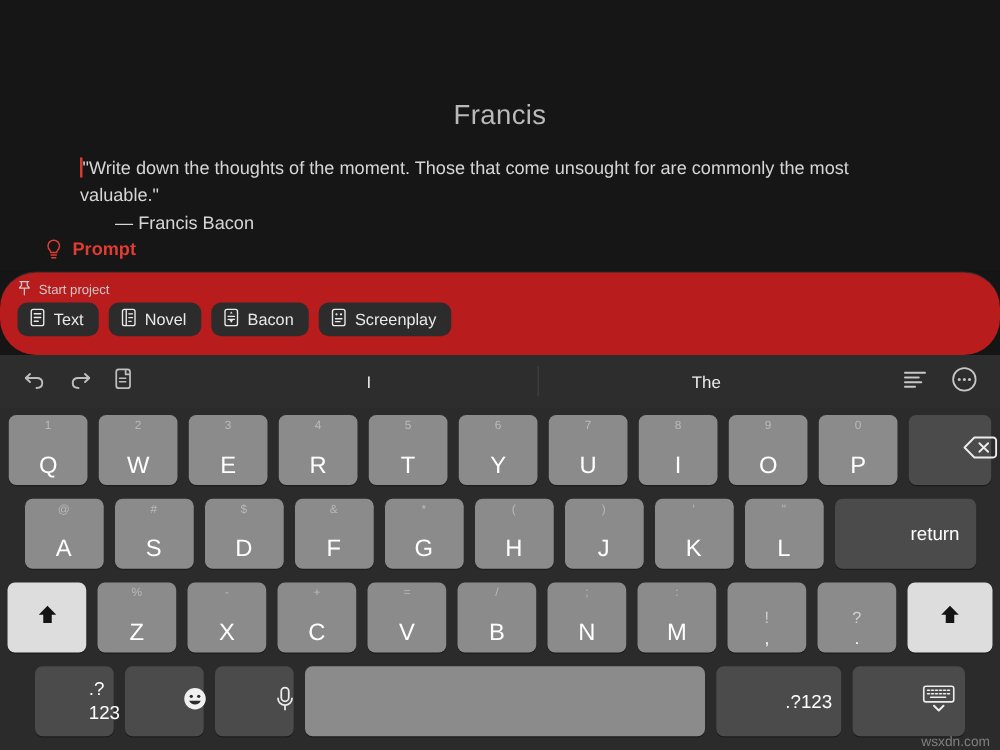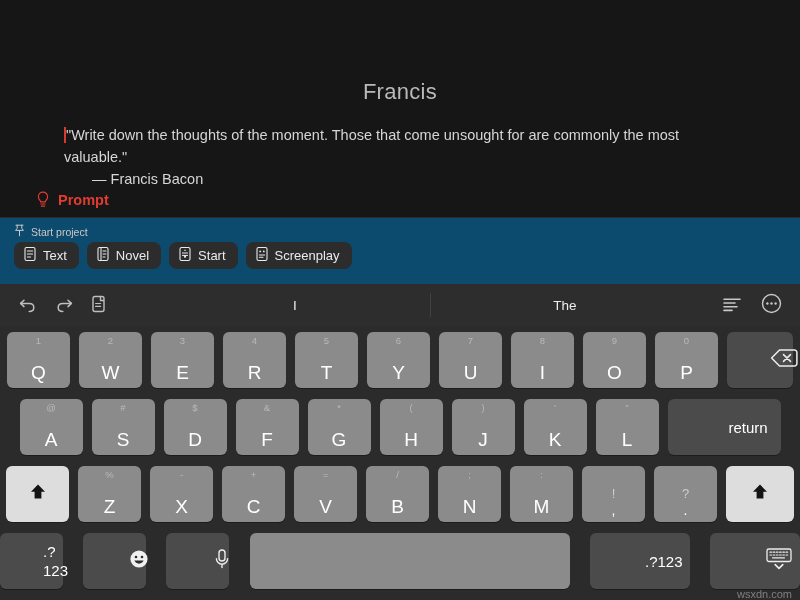--- a/index.html
+++ b/index.html
@@ -31,21 +31,21 @@
   .prompt-row {
     position: absolute; left: 0; top: 183px; width: 800px; height: 34px;
     display: flex; align-items: center; padding-left: 19px; gap: 8px; margin-left: 17px;
   }
   .prompt-label { color: #e03c31; font-size: 14.5px; font-weight: 600; }
   .bulb { width: 14px; height: 18px; }
 
   
   .project-bar {
     position: absolute; left: 0; top: 217px; width: 800px; height: 67px;
-    background: #0c4a6e; border-top: 1px solid #2b2b2b;
+    background: #b91c1c; border-top: 1px solid #2b2b2b; border-radius: 29px;
   }
   .start-project {
     position: absolute; left: 14px; top: 6px;
     display: flex; align-items: center; gap: 6px;
     color: #c9c9c9; font-size: 10.5px;
   }
   .chips { position: absolute; left: 14px; top: 24px; display: flex; gap: 8px; }
   .chip {
     display: flex; align-items: center; gap: 6px;
     height: 27px; padding: 0 12px 0 9px;
@@ -95,21 +95,21 @@
   .row1 { gap: 9px; padding-top: 1px; }
   .row1 .key { width: 63px; height: 56px; }
   .row1 .bksp { width: 66px; height: 56px; }
   .row2 { gap: 9px; margin-top: 11px; }
   .row2 .key { width: 63px; height: 56px; }
   .row2 .ret { width: 113px; height: 56px; }
   .row3 { gap: 9px; margin-top: 11px; }
   .row3 .key { width: 63px; height: 56px; }
   .row3 .shift { width: 63px; height: 56px; }
   .row3 .shift-r { width: 68px; height: 56px; }
-  .row4 { gap: 9px; margin-top: 11px; justify-content: space-between; }
+  .row4 { gap: 9px; margin-top: 11px; }
   .row4 .key { height: 56px; }
   .row4 .num-l { width: 63px; }
   .row4 .emoji { width: 63px; }
   .row4 .mic { width: 63px; }
   .row4 .space { width: 320px; background: #8b8b8b; }
   .row4 .num-r { width: 100px; }
   .row4 .dismiss { width: 90px; }
 
   .punct .stack { display:flex; flex-direction:column; align-items:center; gap:1px; padding-bottom:4px; }
   .punct .top { font-size: 13px; color: #cfcfcf; }
@@ -174,21 +174,21 @@
         <span>Novel</span>
       </div>
       <div class="chip">
         <span>
           <svg width="14" height="16" viewBox="0 0 14 16">
             <rect x="2" y="1.5" width="10" height="13" rx="1.6" fill="none" stroke="#eaeaea" stroke-width="1.1"></rect>
             <path d="M7 3.2l1.1 1.6H5.9L7 3.2z" fill="#eaeaea"></path>
             <path d="M4.4 7h5.2M4.4 9.4h5.2M7 11.3l-1.1-1.6h2.2L7 11.3z" stroke="#eaeaea" stroke-width="1" stroke-linecap="round"></path>
           </svg>
         </span>
-        <span>Start</span>
+        <span>Bacon</span>
       </div>
       <div class="chip">
         <span>
           <svg width="14" height="16" viewBox="0 0 14 16">
             <rect x="2" y="1.5" width="10" height="13" rx="1.6" fill="none" stroke="#eaeaea" stroke-width="1.1"></rect>
             <circle cx="5.2" cy="5.4" r="0.9" fill="#eaeaea"></circle>
             <circle cx="8.8" cy="5.4" r="0.9" fill="#eaeaea"></circle>
             <path d="M4.4 9h5.2M4.4 11.3h3.6" stroke="#eaeaea" stroke-width="1.1" stroke-linecap="round"></path>
           </svg>
         </span>

